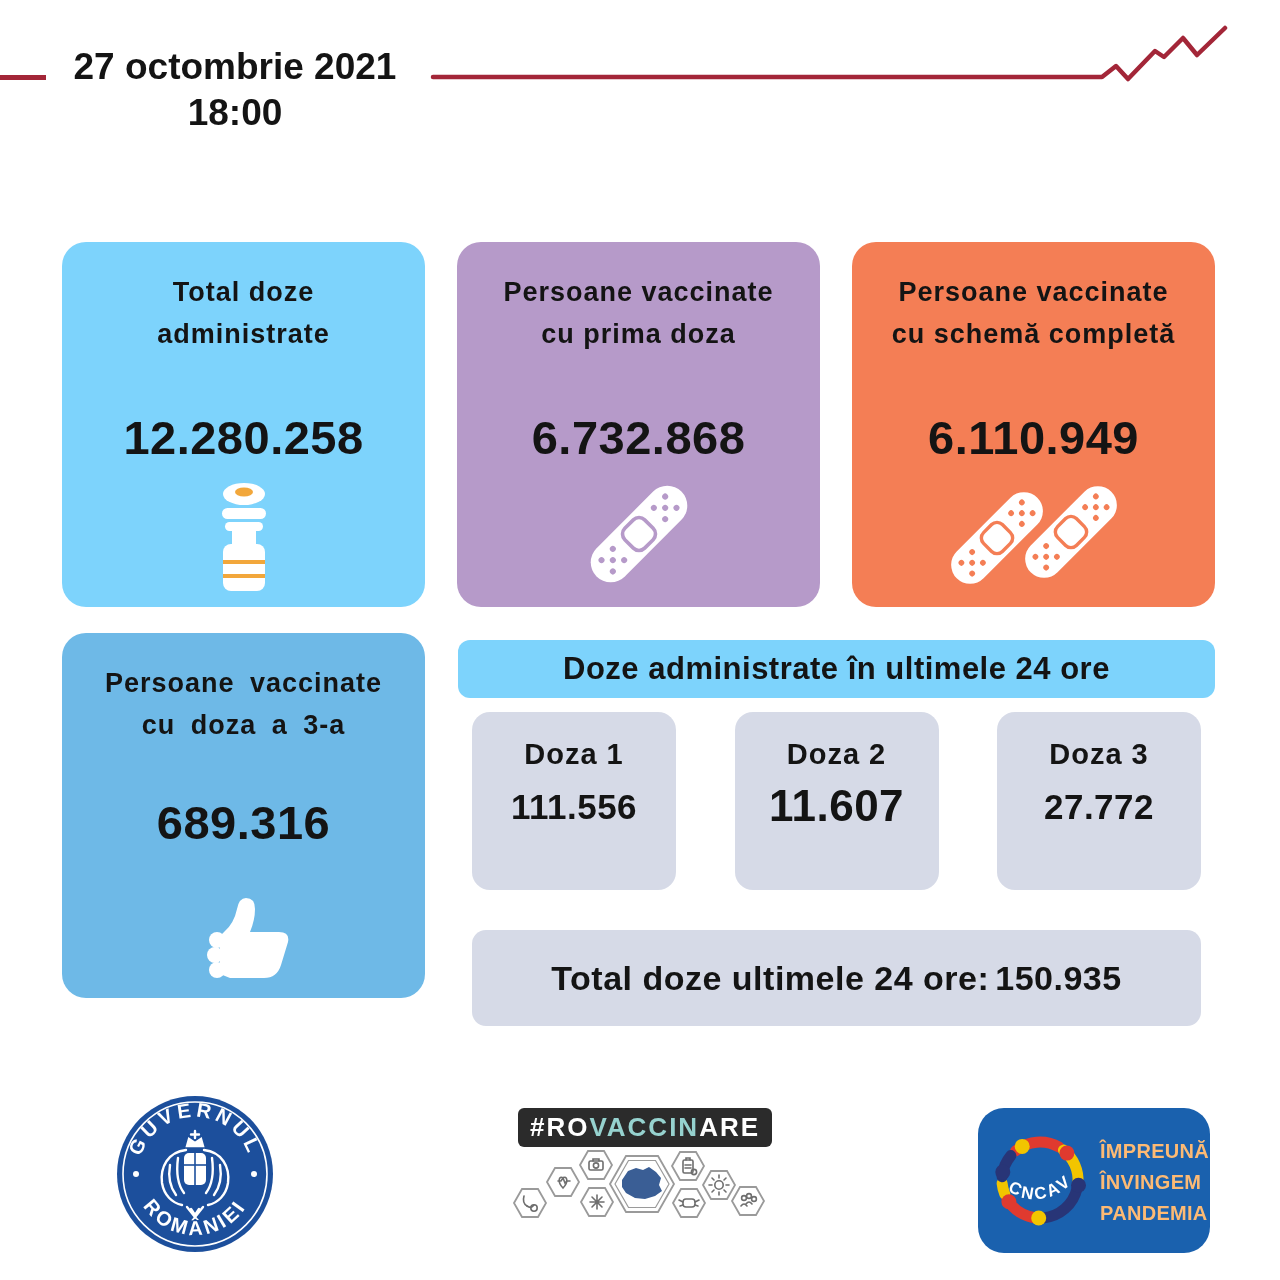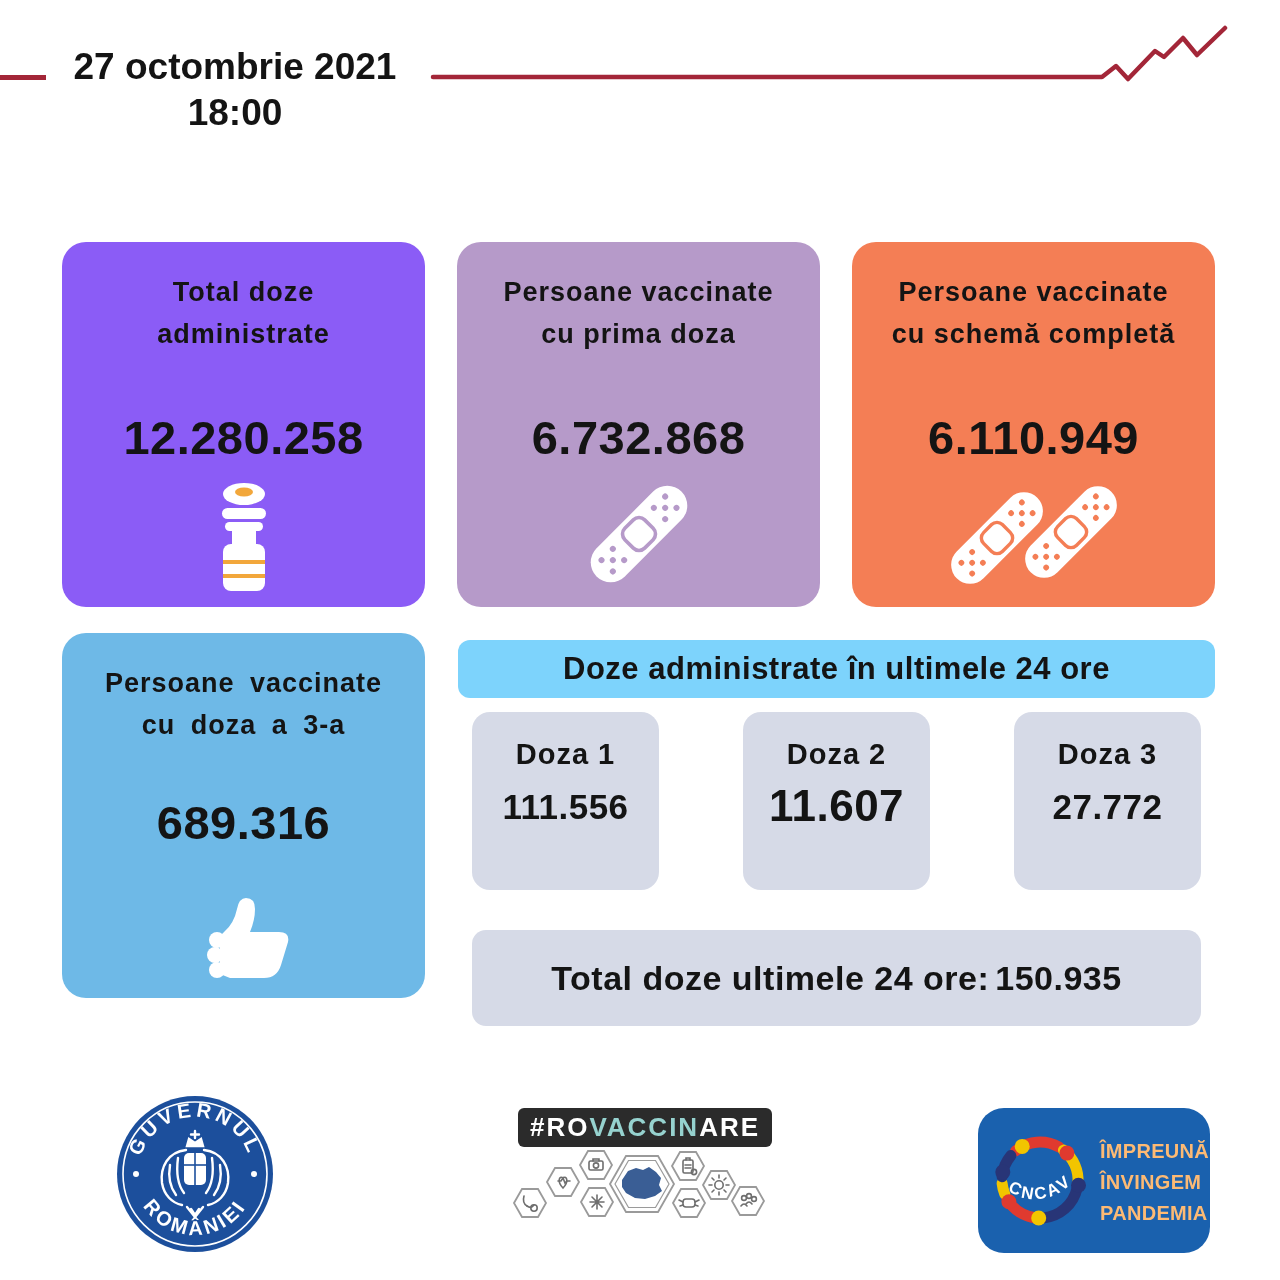--- a/index.html
+++ b/index.html
@@ -13,33 +13,33 @@
   .trend-svg{position:absolute;left:430px;top:20px;}
 
   
   .row1{position:absolute;left:62px;top:242px;display:flex;gap:32px;}
   .bigcard{position:relative;width:363px;height:365px;border-radius:24px;}
   .bigcard .card-title{padding:30px 26px 0 26px;text-align:center;font-weight:700;
                        font-size:27px;line-height:1.55;letter-spacing:1px;}
   .bigcard .card-value{position:absolute;top:168px;left:0;right:0;text-align:center;
                        font-weight:700;font-size:47px;letter-spacing:0.5px;}
   .bigcard .card-icon{position:absolute;bottom:14px;left:50%;transform:translateX(-50%);}
-  .card-total{background:#8b5cf6;}
+  .card-total{background:#7dd3fc;}
   .card-first{background:#B69AC9;}
   .card-full{background:#F47E55;}
   .card-third{background:#6EB9E7;position:absolute;left:62px;top:633px;}
   .card-third .card-title{letter-spacing:1px;word-spacing:7px;}
   .card-third .card-value{top:162px;}
 
   
   .panel24{position:absolute;left:458px;top:640px;width:757px;}
   .banner{height:58px;border-radius:12px;background:#7dd3fc;display:flex;align-items:center;
           justify-content:center;font-weight:700;font-size:31px;letter-spacing:0.5px;}
   .doza-row{margin-top:14px;padding:0 14px;display:flex;justify-content:space-between;}
-  .doza-card{width:187px;height:178px;border-radius:18px;background:#D6DAE7;text-align:center;}
+  .doza-card{width:204px;height:178px;border-radius:18px;background:#D6DAE7;text-align:center;}
   .doza-label{margin-top:26px;font-weight:700;font-size:29px;letter-spacing:1px;}
   .doza-value{margin-top:16px;font-weight:700;font-size:35px;letter-spacing:0.5px;}
   .doza-value.big{margin-top:10px;font-size:44px;}
   .total-banner{margin:40px 14px 0 14px;height:96px;border-radius:14px;background:#D6DAE7;
                 display:flex;align-items:center;justify-content:center;font-weight:700;
                 font-size:34px;letter-spacing:0.5px;}
   .total-banner .tv{margin-left:6px;}
 
   
   .gov-logo{position:absolute;left:115px;top:1094px;}

